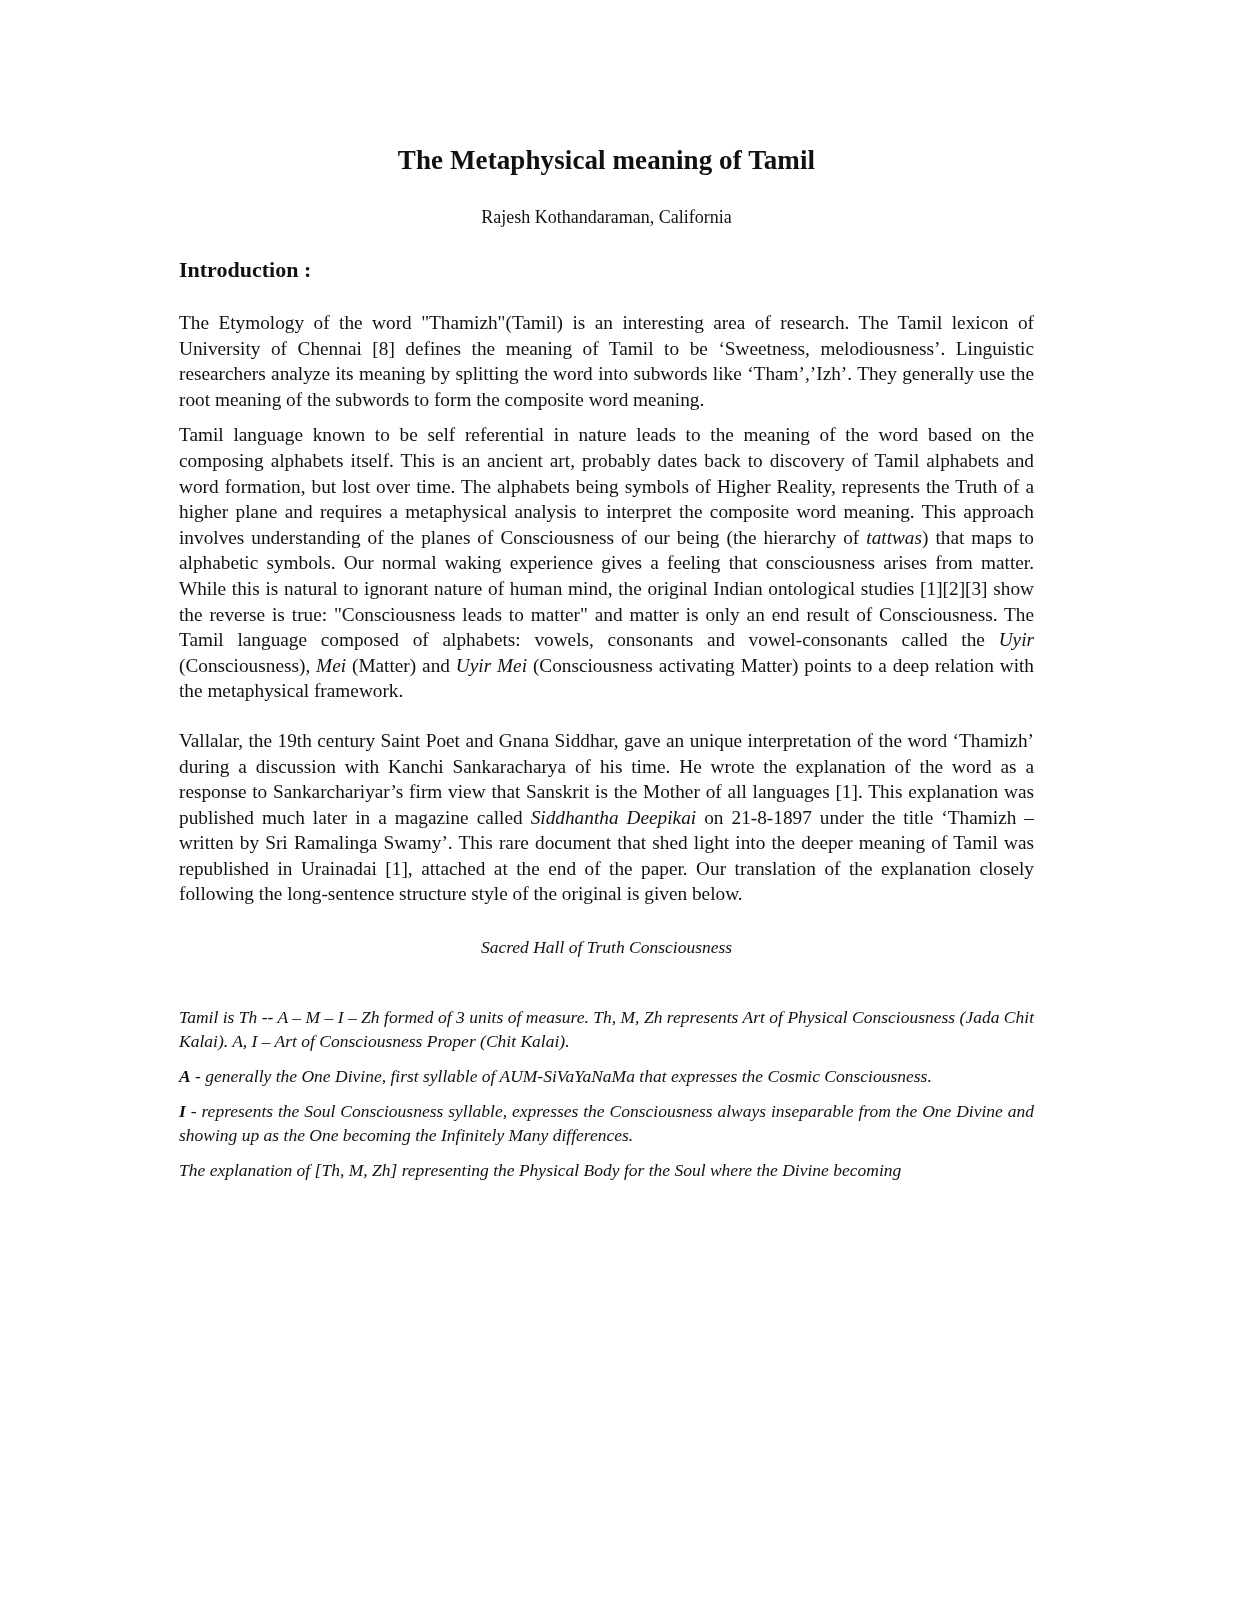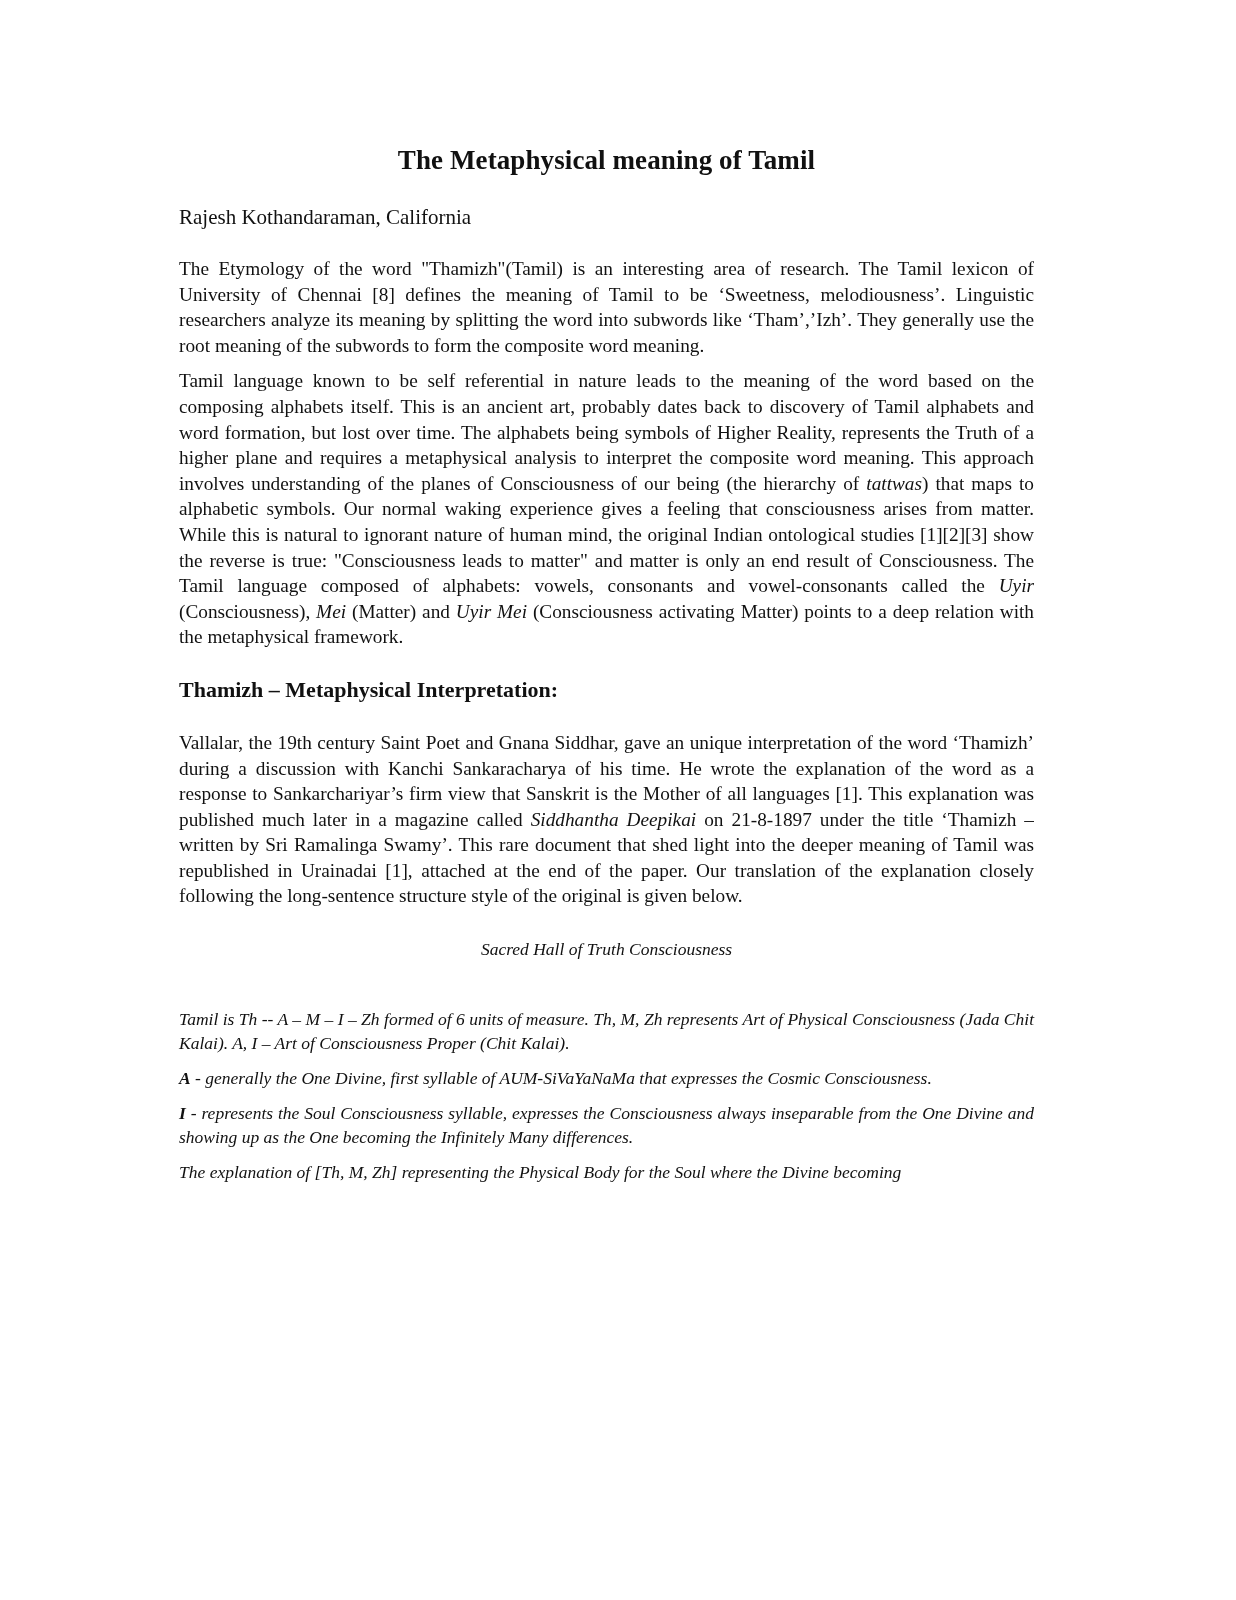--- a/index.html
+++ b/index.html
@@ -31,21 +31,22 @@
     }
     .title {
       text-align: center;
       font-weight: bold;
       font-size: 27px;
       margin: 0;
       line-height: 40px;
       letter-spacing: 0.1px;
     }
     .author {
-      font-size: 21px;
+      text-align: center;
+      font-size: 18px;
       margin: 22px 0 0 0;
       line-height: 30px;
     }
     h2.section {
       font-weight: bold;
       font-size: 22px;
       margin: 22px 0 0 0;
       line-height: 32px;
     }
     p.body {
@@ -93,32 +94,32 @@
   </style>
 </head>
 <body>
 
 <div class="page">
   <div class="content">
 
     <h1 class="title">The Metaphysical meaning of Tamil</h1>
     <div class="author">Rajesh Kothandaraman, California</div>
 
+    <h2 class="section">Introduction :</h2>
 
     <p class="body first">The Etymology of the word "Thamizh"(Tamil) is an interesting area of research. The Tamil lexicon of University of Chennai [8] defines the meaning of Tamil to be ‘Sweetness, melodiousness’. Linguistic researchers analyze its meaning by splitting the word into subwords like ‘Tham’,’Izh’. They generally use the root meaning of the subwords to form the composite word meaning.</p>
 
     <p class="body next"><span>Tamil language known to be self referential in nature leads to the meaning of the word based on the composing alphabets itself. This is an ancient art, probably dates back to discovery of Tamil alphabets and word formation, but lost over time. The alphabets being symbols of Higher Reality, represents the Truth of a higher plane and requires a metaphysical analysis to interpret the composite word meaning. This approach involves understanding of the planes of Consciousness of our being (the hierarchy of </span><em>tattwas</em><span>) that maps to alphabetic symbols. Our normal waking experience gives a feeling that consciousness arises from matter. While this is natural to ignorant nature of human mind, the original Indian ontological studies [1][2][3] show the reverse is true: "Consciousness leads to matter" and matter is only an end result of Consciousness. The Tamil language composed of alphabets: vowels, consonants and vowel-consonants called the </span><em>Uyir</em><span> (Consciousness), </span><em>Mei</em><span> (Matter) and </span><em>Uyir Mei</em><span> (Consciousness activating Matter) points to a deep relation with the metaphysical framework.</span></p>
 
-    <h2 class="section sub">Thamizh – Metaphysical Interpretation:</h2>
 
     <p class="body first"><span>Vallalar, the 19th century Saint Poet and Gnana Siddhar, gave an unique interpretation of the word ‘Thamizh’  during a discussion with Kanchi Sankaracharya of his time. He wrote the explanation of the word as a response to Sankarchariyar’s firm view that Sanskrit is the Mother of all languages [1]. This explanation was published much later in a magazine called </span><em>Siddhantha Deepikai</em><span> on 21-8-1897 under the title ‘Thamizh – written by Sri Ramalinga Swamy’.  This rare document that shed light into the deeper meaning of Tamil was republished in Urainadai [1], attached at the end of the paper. Our translation of the explanation closely following the long-sentence structure style of the original is given below.</span></p>
 
     <div class="caption">Sacred Hall of Truth Consciousness</div>
 
-    <p class="quote first"><span>Tamil is Th -- A – M – I – Zh formed of 6 units of measure. Th, M, Zh represents Art of Physical Consciousness (Jada Chit Kalai). A, I – Art of Consciousness Proper (Chit Kalai).</span></p>
+    <p class="quote first"><span>Tamil is Th -- A – M – I – Zh formed of 3 units of measure. Th, M, Zh represents Art of Physical Consciousness (Jada Chit Kalai). A, I – Art of Consciousness Proper (Chit Kalai).</span></p>
 
     <p class="quote next"><span class="bold-letter">A</span><span> - generally the One Divine, first syllable of AUM-SiVaYaNaMa that expresses the Cosmic Consciousness.</span></p>
 
     <p class="quote next"><span class="bold-letter">I</span><span> - represents the Soul Consciousness syllable, expresses the Consciousness always inseparable from the One Divine and showing up as the One becoming the Infinitely Many differences.</span></p>
 
     <p class="quote next"><span>The explanation of [Th, M, Zh] representing the Physical Body for the Soul where the Divine becoming</span></p>
 
   </div>
 </div>
 

